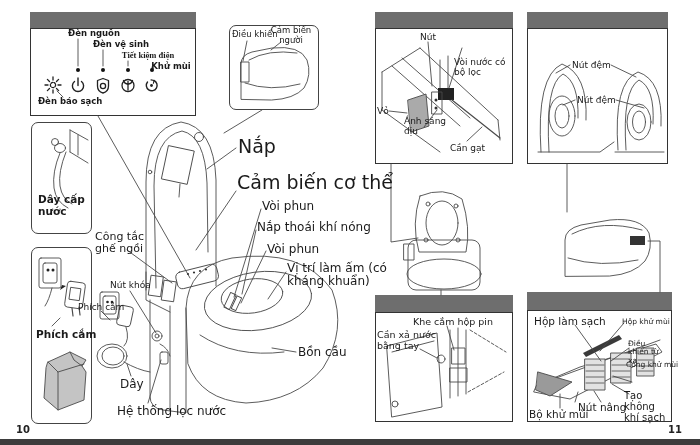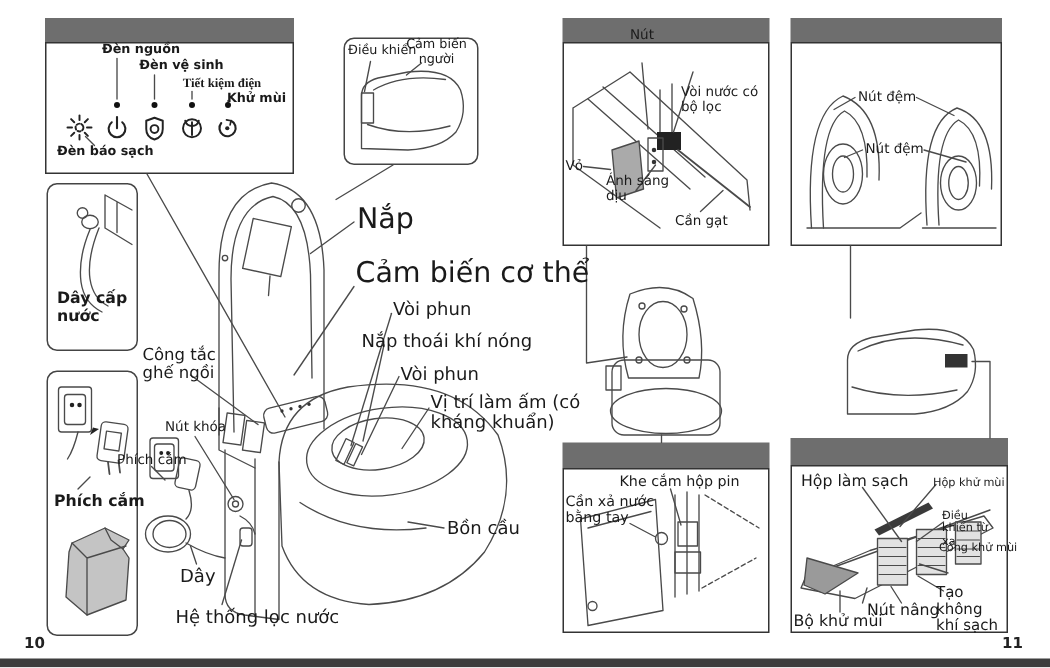--- a/index.html
+++ b/index.html
@@ -284,31 +284,31 @@
 
   <div class="lbl" style="left:232px;top:30px;font-size:8.5px;">Điều khiển</div>
   <div class="lbl wrap" style="left:267px;top:26px;width:48px;font-size:8.5px;text-align:center;">Cảm biến người</div>
 
   <div class="lbl wrap b" style="left:38px;top:194px;width:50px;font-size:10.5px;">Dây cấp nước</div>
   <div class="lbl b" style="left:36px;top:329px;font-size:10.5px;">Phích cắm</div>
 
   <div class="lbl big" style="left:238px;top:136px;">Nắp</div>
   <div class="lbl big" style="left:237px;top:172px;">Cảm biến cơ thể</div>
   <div class="lbl med" style="left:262px;top:200px;">Vòi phun</div>
-  <div class="lbl med" style="left:241px;top:221px;">Nắp thoái khí nóng</div>
+  <div class="lbl med" style="left:257px;top:221px;">Nắp thoái khí nóng</div>
   <div class="lbl med" style="left:267px;top:243px;">Vòi phun</div>
   <div class="lbl med wrap" style="left:287px;top:262px;width:112px;">Vị trí làm ấm (có kháng khuẩn)</div>
   <div class="lbl wrap" style="left:95px;top:231px;width:62px;font-size:11px;">Công tắc ghế ngồi</div>
   <div class="lbl sm" style="left:110px;top:280px;">Nút khóa</div>
   <div class="lbl sm" style="left:78px;top:302px;">Phích cắm</div>
   <div class="lbl med" style="left:298px;top:346px;">Bồn cầu</div>
   <div class="lbl med" style="left:120px;top:378px;">Dây</div>
   <div class="lbl med" style="left:117px;top:405px;">Hệ thống lọc nước</div>
 
-  <div class="lbl sm" style="left:420px;top:19px;">Nút</div>
+  <div class="lbl sm" style="left:420px;top:32px;">Nút</div>
   <div class="lbl sm wrap" style="left:454px;top:27px;width:58px;margin-top:30px;">Vòi nước có bộ lọc</div>
   <div class="lbl sm" style="left:377px;top:106px;">Vỏ</div>
   <div class="lbl sm wrap" style="left:404px;top:116px;width:44px;">Ánh sáng dịu</div>
   <div class="lbl sm" style="left:450px;top:143px;">Cần gạt</div>
 
   <div class="lbl sm" style="left:572px;top:60px;">Nút đệm</div>
   <div class="lbl sm" style="left:577px;top:95px;">Nút đệm</div>
 
   <div class="lbl" style="left:413px;top:317px;font-size:9.5px;">Khe cắm hộp pin</div>
   <div class="lbl wrap" style="left:377px;top:330px;width:62px;font-size:9.5px;">Cần xả nước bằng tay</div>

